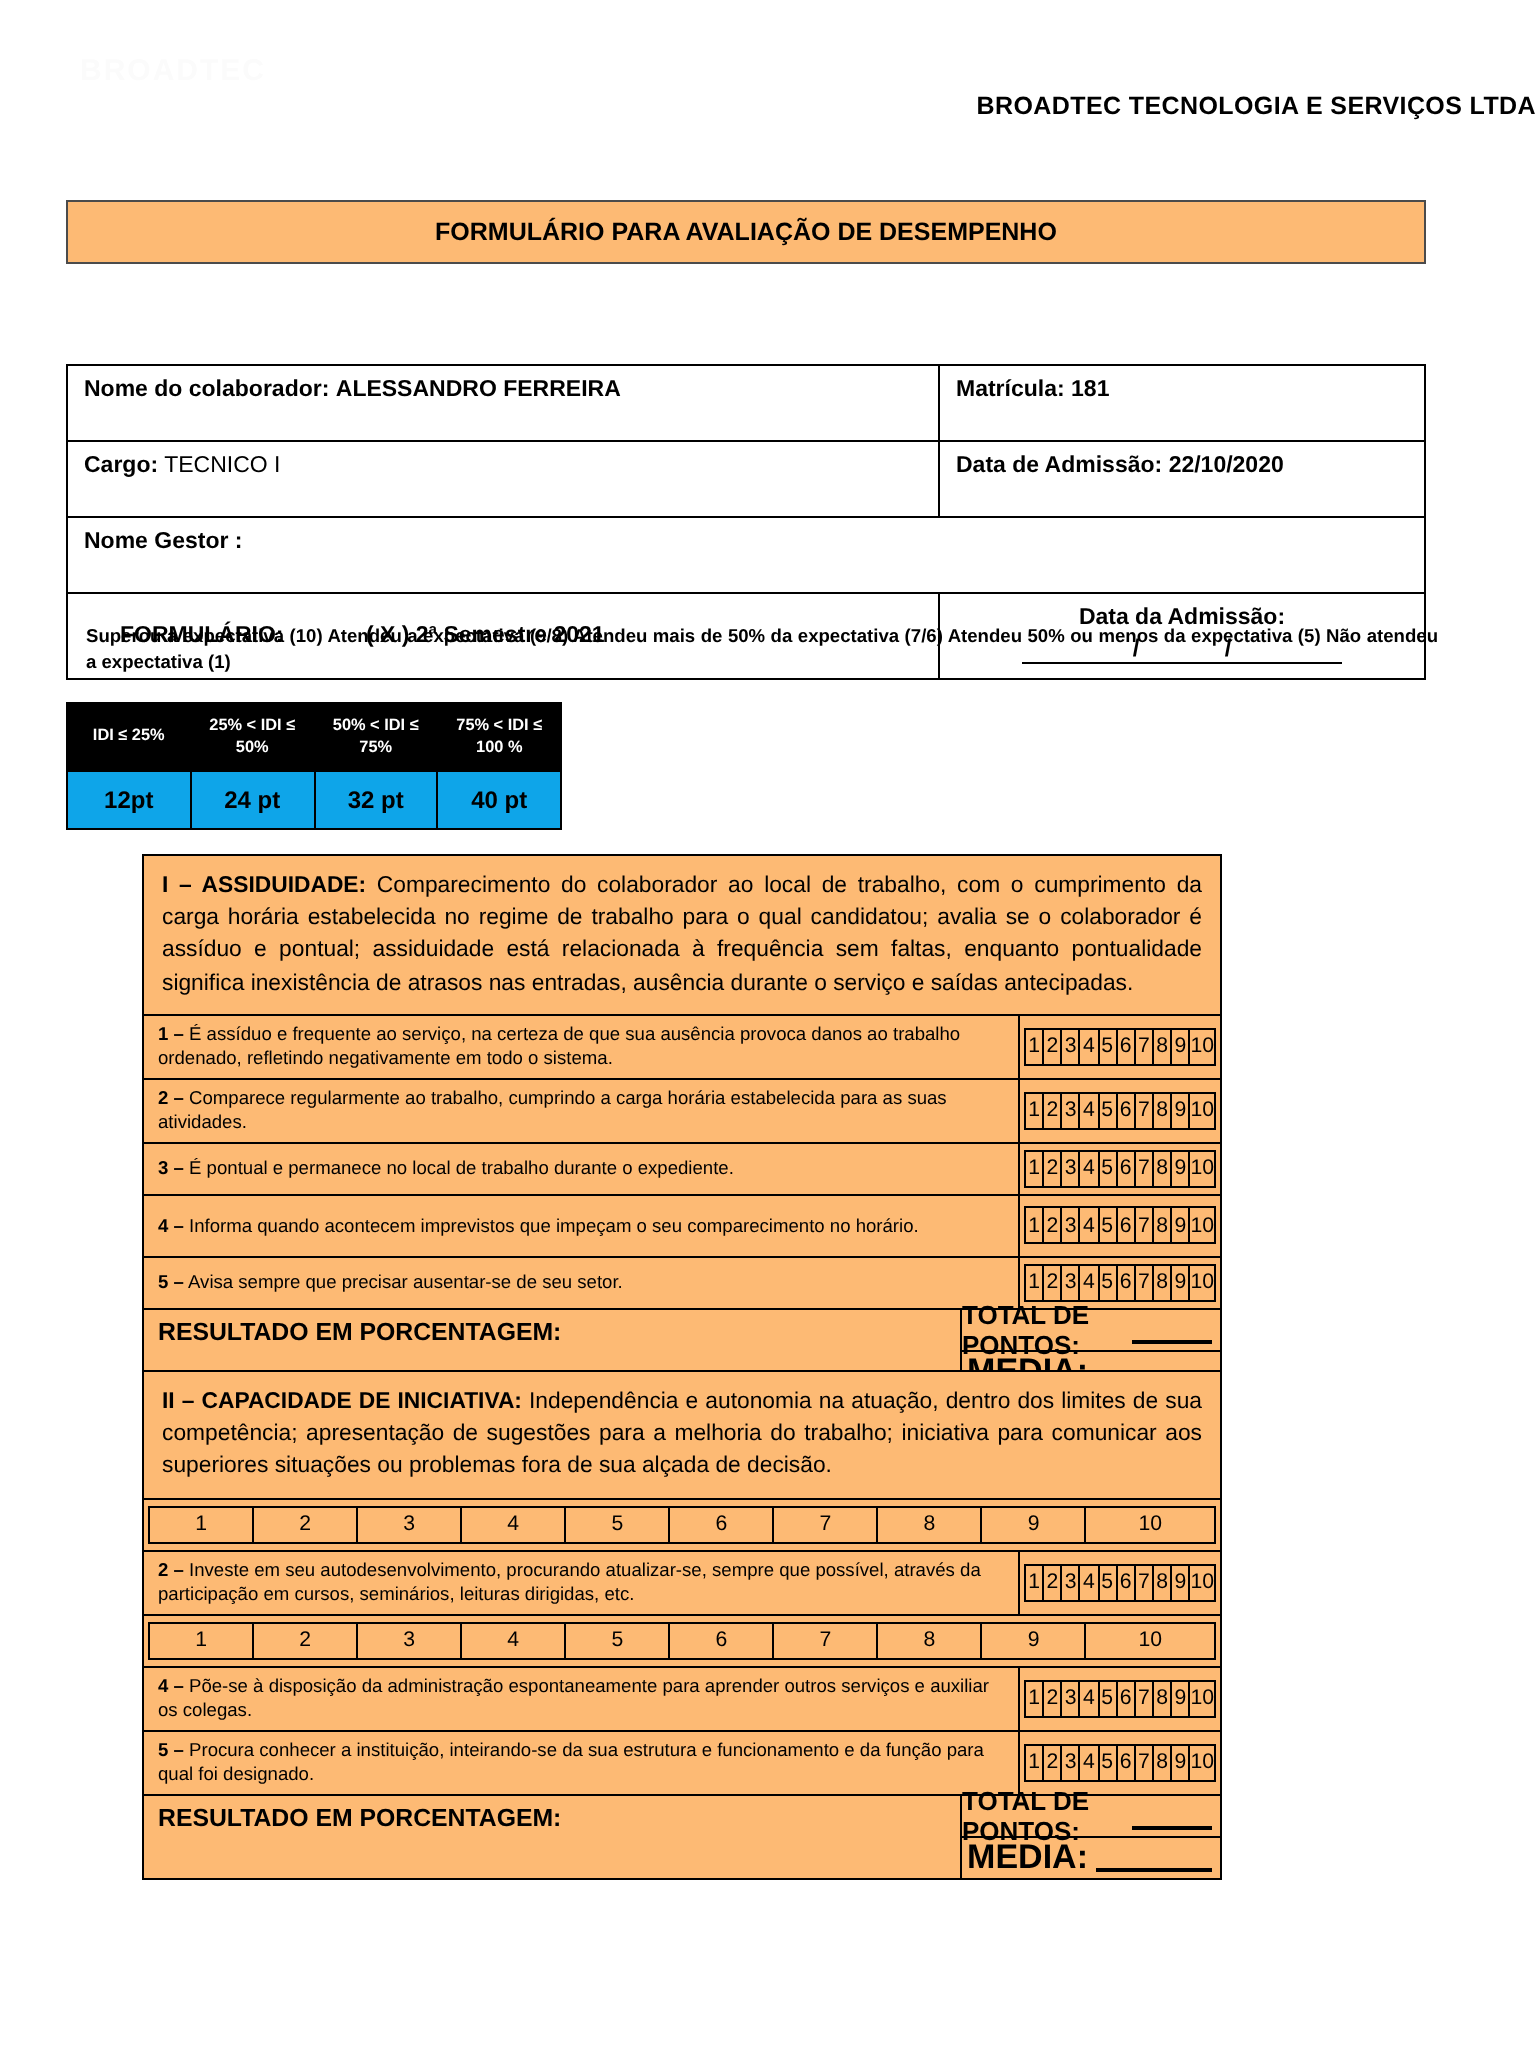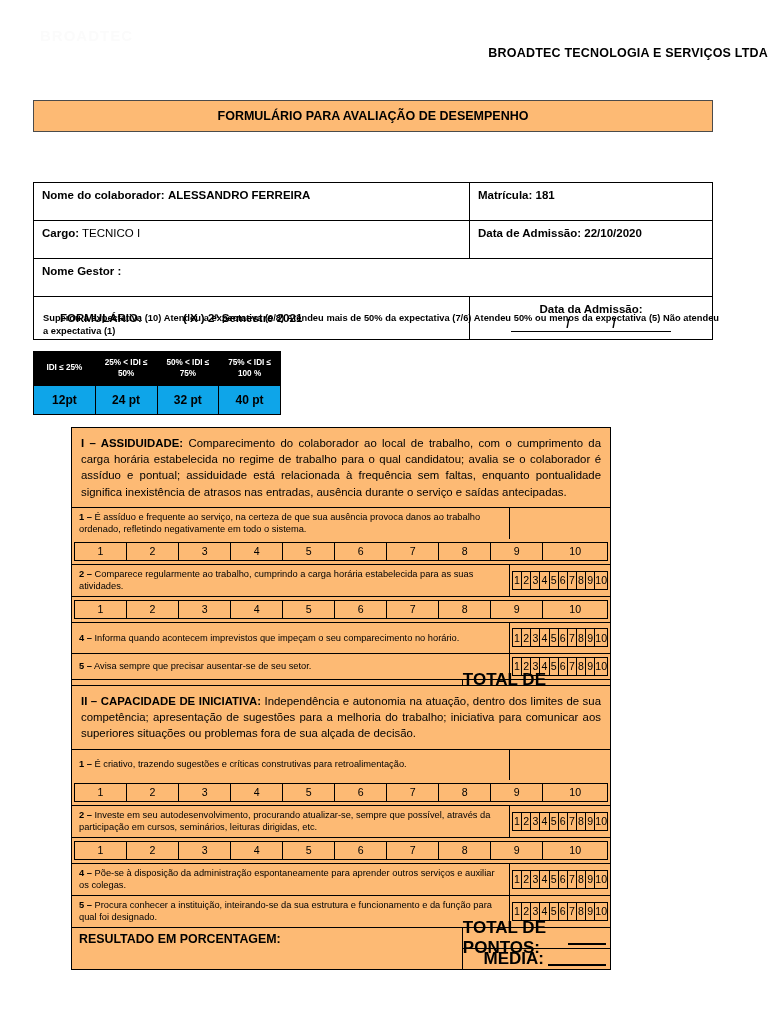--- a/index.html
+++ b/index.html
@@ -175,21 +175,21 @@
   }
   .section-desc .sec-title { font-weight: bold; }
 
   .items-wrap { padding: 0 0 0 0; }
 
   .item-row {
     display: flex;
     align-items: stretch;
     border-top: 1.5px solid #000;
   }
-  .item-row:first-child { border-top: 1.5px solid #000; flex-direction: column; }
+  .item-row:first-child { border-top: 1.5px solid #000; }
 
   .item-text {
     width: 438px;
     box-sizing: border-box;
     border-right: 1.5px solid #000;
     padding: 3px 6px 3px 7px;
     font-size: 9.3px;
     line-height: 1.35;
     display: flex;
     align-items: center;
@@ -245,21 +245,21 @@
     display: flex;
     flex-direction: column;
   }
   .total-line {
     border-bottom: 1.5px solid #000;
     height: 20px;
     display: flex;
     align-items: center;
     justify-content: flex-end;
     padding-right: 4px;
-    font-size: 17px;
+    font-size: 13px;
     font-weight: bold;
   }
   .media-line {
     height: 20px;
     display: flex;
     align-items: center;
     justify-content: flex-end;
     padding-right: 4px;
     font-size: 17px;
     font-weight: bold;
@@ -388,20 +388,23 @@
             <span class="tick">6</span>
             <span class="tick">7</span>
             <span class="tick">8</span>
             <span class="tick">9</span>
             <span class="tick">10</span>
           </div>
         </div>
       </div>
 
       <div class="item-row">
+        <div class="item-text">
+          <span><span class="num">3 –</span><span> É pontual e permanece no local de trabalho durante o expediente.</span></span>
+        </div>
         <div class="scale-cell">
           <div class="scale">
             <span class="tick">1</span>
             <span class="tick">2</span>
             <span class="tick">3</span>
             <span class="tick">4</span>
             <span class="tick">5</span>
             <span class="tick">6</span>
             <span class="tick">7</span>
             <span class="tick">8</span>
@@ -468,23 +471,20 @@
     </div>
   </div>
 
   <div class="section" id="section-2">
     <div class="section-desc">
       <span class="sec-title">II – CAPACIDADE DE INICIATIVA:</span><span> Independência e autonomia na atuação, dentro dos limites de sua competência; apresentação de sugestões para a melhoria do trabalho; iniciativa para comunicar aos superiores situações ou problemas fora de sua alçada de decisão.</span>
     </div>
     <div class="items-wrap">
 
       <div class="item-row">
-        <div class="item-text tall">
-          <span><span class="num">1 –</span><span> É criativo,          trazendo    sugestões     e    críticas    construtivas     para retroalimentação.</span></span>
-        </div>
         <div class="scale-cell">
           <div class="scale">
             <span class="tick">1</span>
             <span class="tick">2</span>
             <span class="tick">3</span>
             <span class="tick">4</span>
             <span class="tick">5</span>
             <span class="tick">6</span>
             <span class="tick">7</span>
             <span class="tick">8</span>

